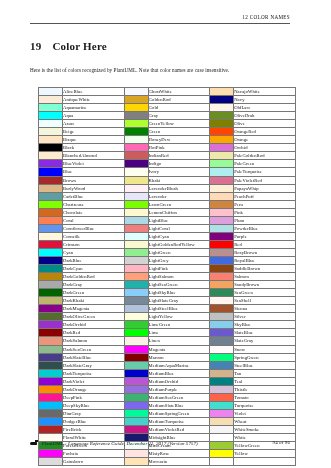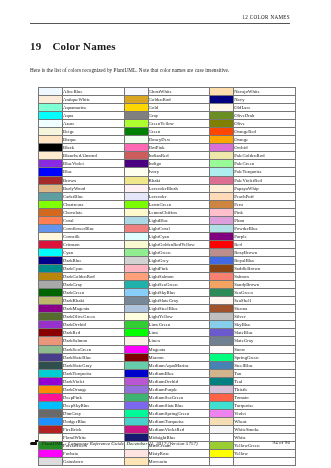--- a/index.html
+++ b/index.html
@@ -149,21 +149,21 @@
     letter-spacing: 0.1px;
   }
 </style>
 </head>
 <body>
 
 <div id="page-header">12   COLOR NAMES</div>
 <div id="header-rule"></div>
 
 <h1 id="section-title">
-  <span id="section-number">19</span><span>Color Names</span>
+  <span id="section-number">19</span><span>Color Here</span>
 </h1>
 
 <p id="intro-text">Here is the list of colors recognized by PlantUML. Note that color names are case insensitive.</p>
 
 <table id="color-table">
   <tbody id="color-table-body">
       <tr>
         <td class="swatch" style="background: rgb(240, 248, 255);"></td>
         <td class="cname">AliceBlue</td>
         <td class="swatch" style="background: rgb(248, 248, 255);"></td>

